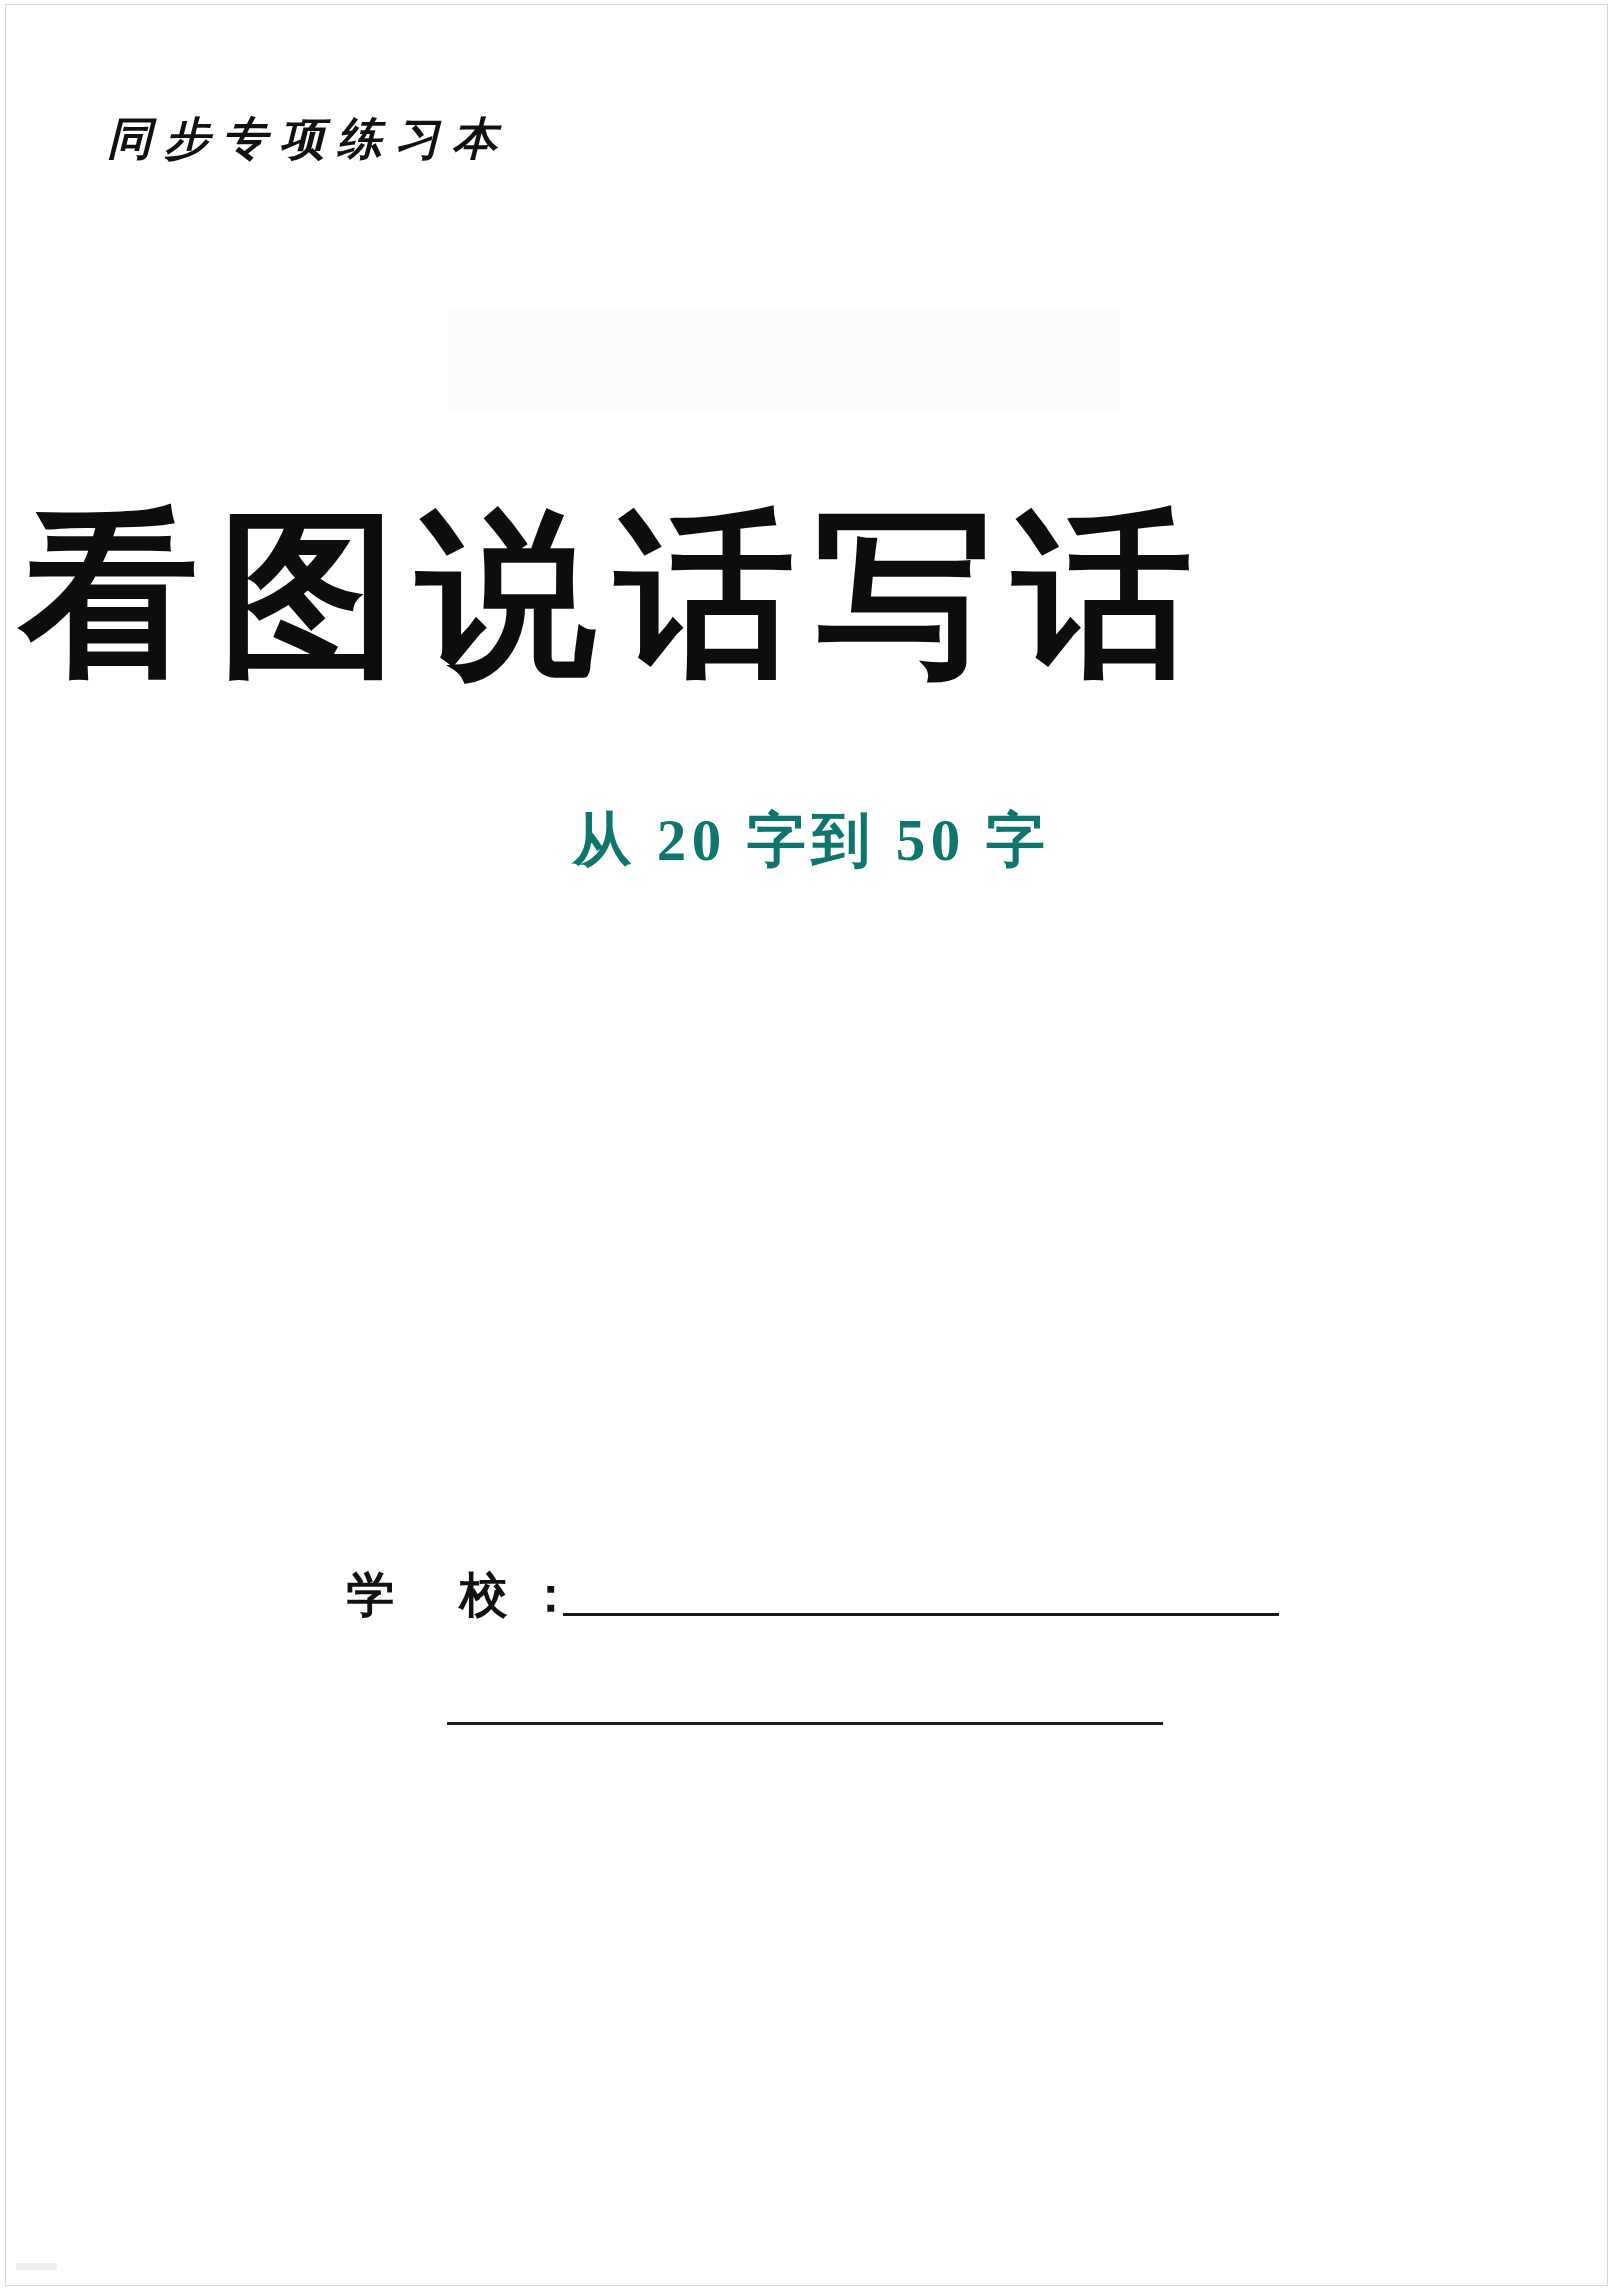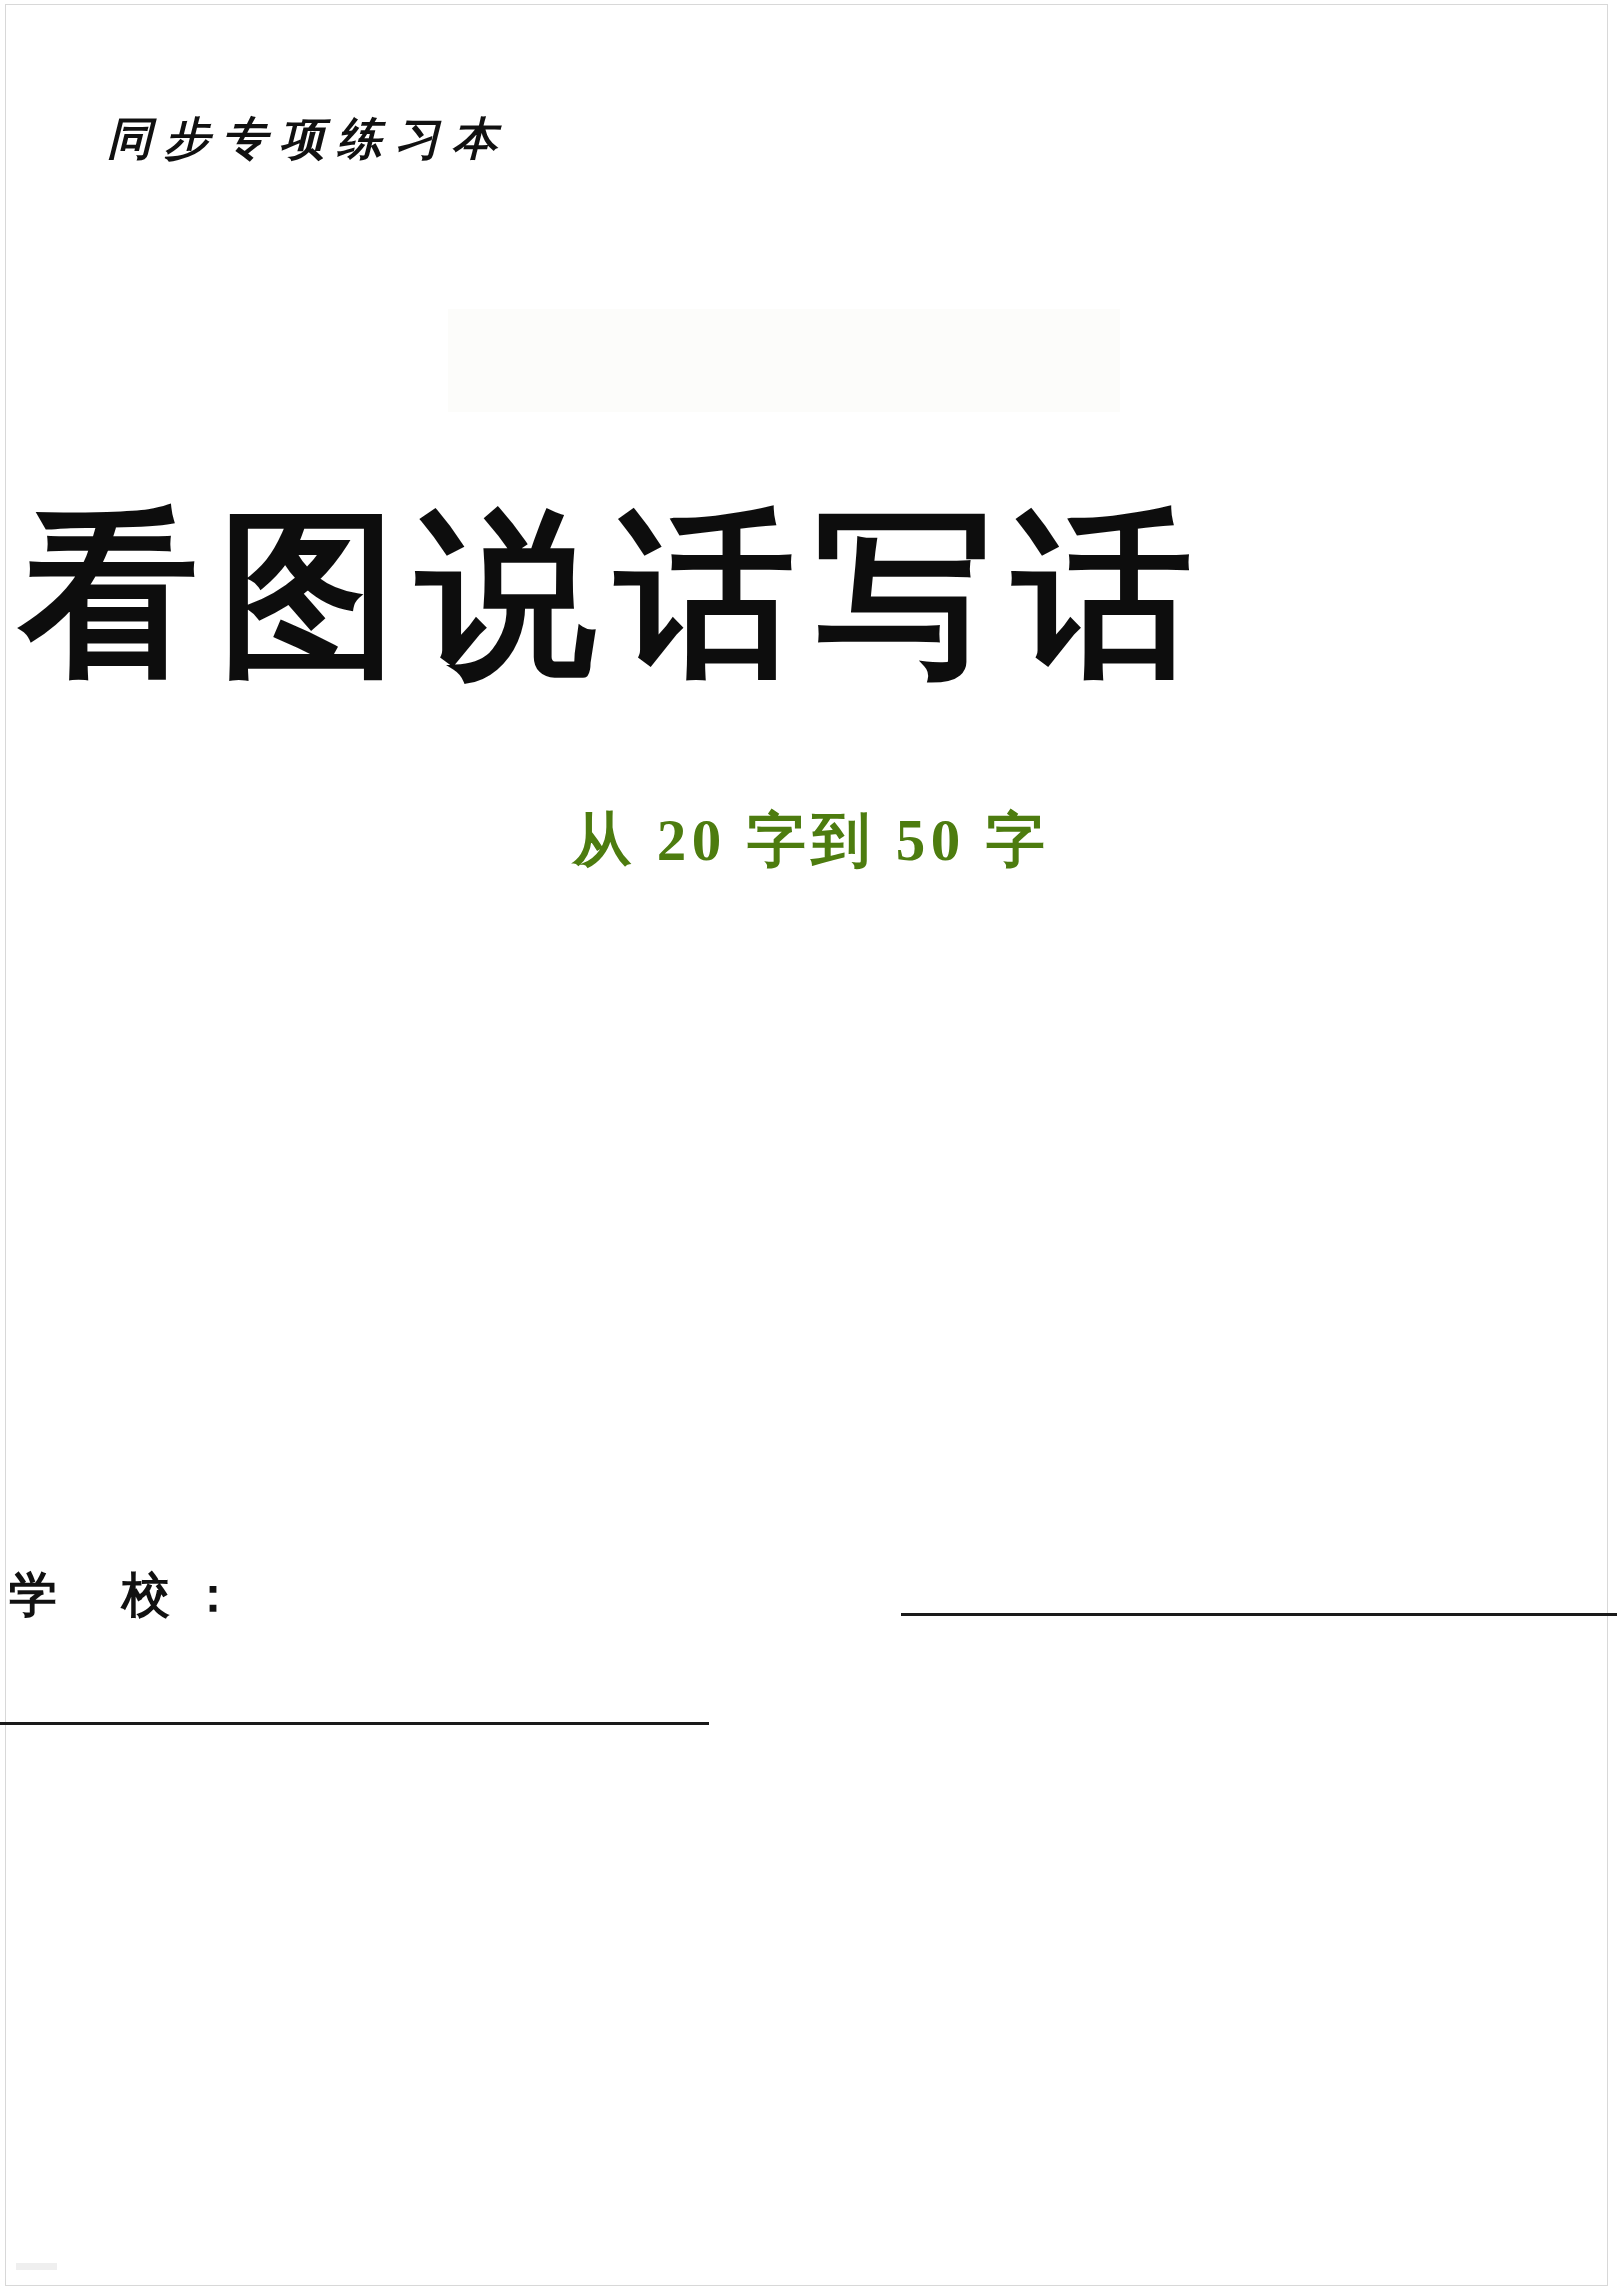--- a/index.html
+++ b/index.html
@@ -78,38 +78,38 @@
     position: absolute;
     left: 0;
     top: 811px;
     width: 1617px;
     text-align: center;
     font-size: 59px;
     line-height: 1.0;
     font-weight: bold;
     letter-spacing: 5.4px;
     text-indent: 5.4px;
-    color: #4d7c0f;
+    color: #0f766e;
     font-family: "Liberation Serif", serif;
     white-space: nowrap;
   }
 
   .fields {
     position: absolute;
     left: 0;
     top: 1563px;
     width: 1617px;
   }
 
   .field-row {
     position: relative;
     height: 109px;
     display: flex;
     align-items: flex-start;
-    justify-content: space-between;
+    justify-content: center;
   }
 
   .field-label {
     font-size: 48px;
     font-weight: bold;
     letter-spacing: 3.6px;
     color: #111111;
     font-family: "Liberation Serif", serif;
     white-space: nowrap;
     width: 233px;

